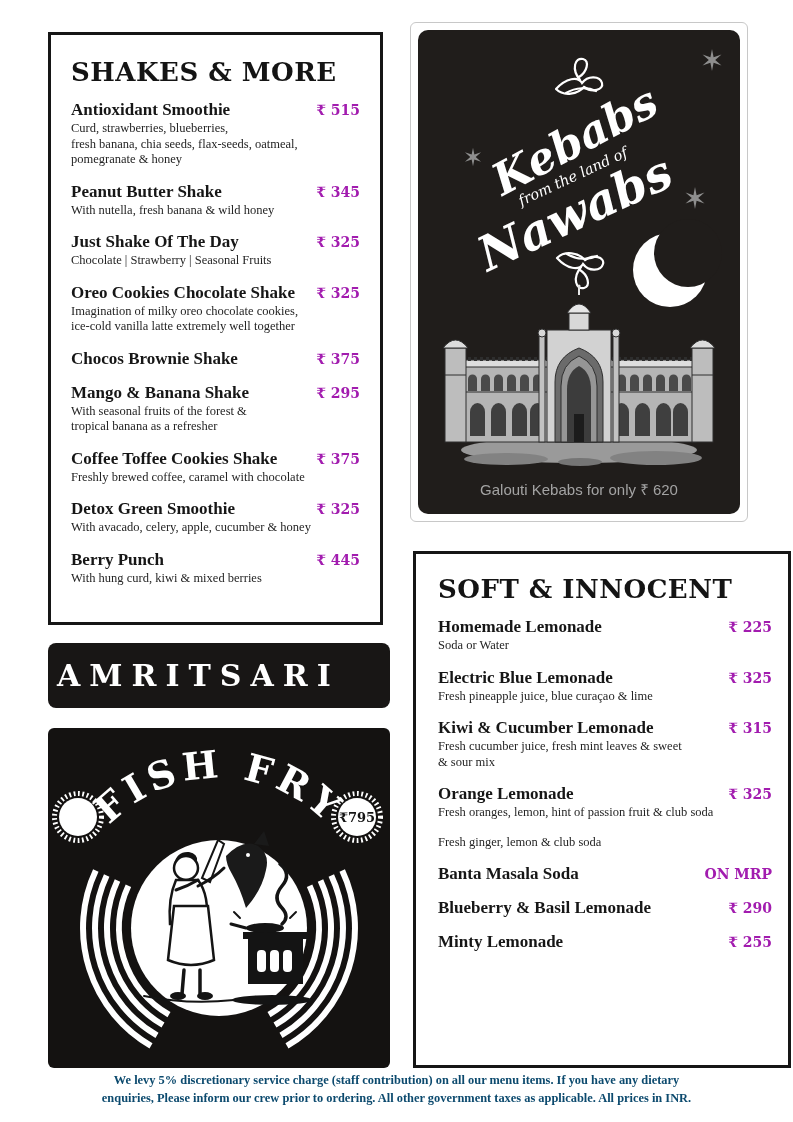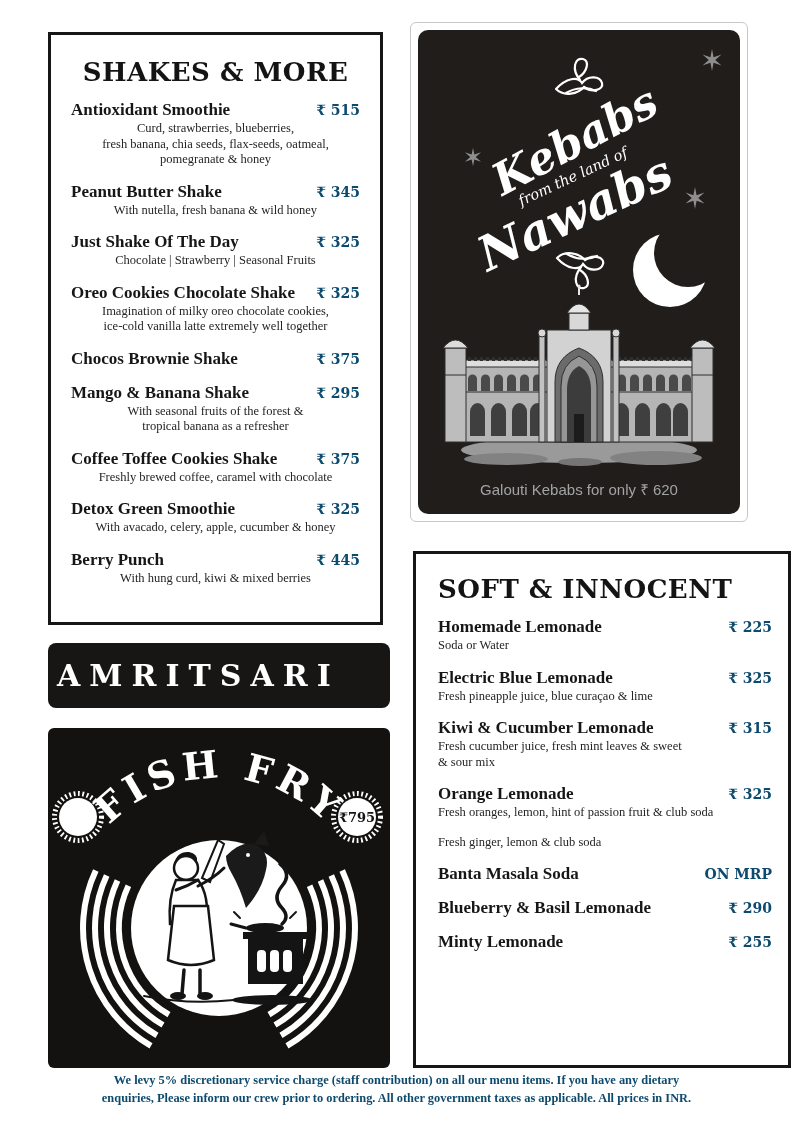--- a/index.html
+++ b/index.html
@@ -1,29 +1,29 @@
 <!DOCTYPE html>
 <html><head>
 <meta charset="utf-8">
 <style>
   html,body{margin:0;padding:0;background:#ffffff;}
   .page{position:relative;width:793px;height:1122px;background:#ffffff;overflow:hidden;
         font-family:"Liberation Serif",serif;color:#171717;}
 
   
   .menu-box{position:absolute;background:#ffffff;border:3px solid #161616;box-sizing:border-box;}
-  .shakes-box{left:48px;top:32px;width:335px;height:593px;padding:22px 20px 0 20px;text-align:center;}
+  .shakes-box{left:48px;top:32px;width:335px;height:593px;padding:22px 20px 0 20px;}
   .soft-box{left:413px;top:551px;width:378px;height:517px;padding:20px 16px 0 22px;}
   .box-title{font-family:"DejaVu Serif",serif;font-weight:bold;font-size:26px;
              letter-spacing:.5px;color:#141414;margin:0 0 13px 0;white-space:nowrap;}
   .mi{margin-bottom:14px;}
   .mi-row{display:flex;justify-content:space-between;align-items:baseline;}
   .mi-name{font-family:"Liberation Serif",serif;font-weight:bold;font-size:17px;color:#161616;}
   .mi-price{font-family:"DejaVu Serif","DejaVu Sans",serif;font-weight:bold;font-size:14px;
-            white-space:nowrap;margin-left:5px;color:#0c4a6e;}
+            white-space:nowrap;margin-left:5px;color:#a21caf;}
   .mi-desc{font-size:12.5px;line-height:15.5px;color:#242424;white-space:pre-line;margin-top:1px;}
   .mi-desc:empty{display:none;}
 
   
   .kebab-card{position:absolute;left:410px;top:22px;width:338px;height:500px;box-sizing:border-box;
               background:#ffffff;border:1px solid #c8c8c8;border-radius:6px;}
   .kebab-inner{position:absolute;left:7px;top:7px;right:7px;bottom:7px;background:#201d1b;
                border-radius:10px;overflow:hidden;}
   .kebab-art{position:absolute;left:0;top:0;}
   .kebab-caption{position:absolute;left:0;right:0;top:449px;text-align:center;color:#a3a3a3;

